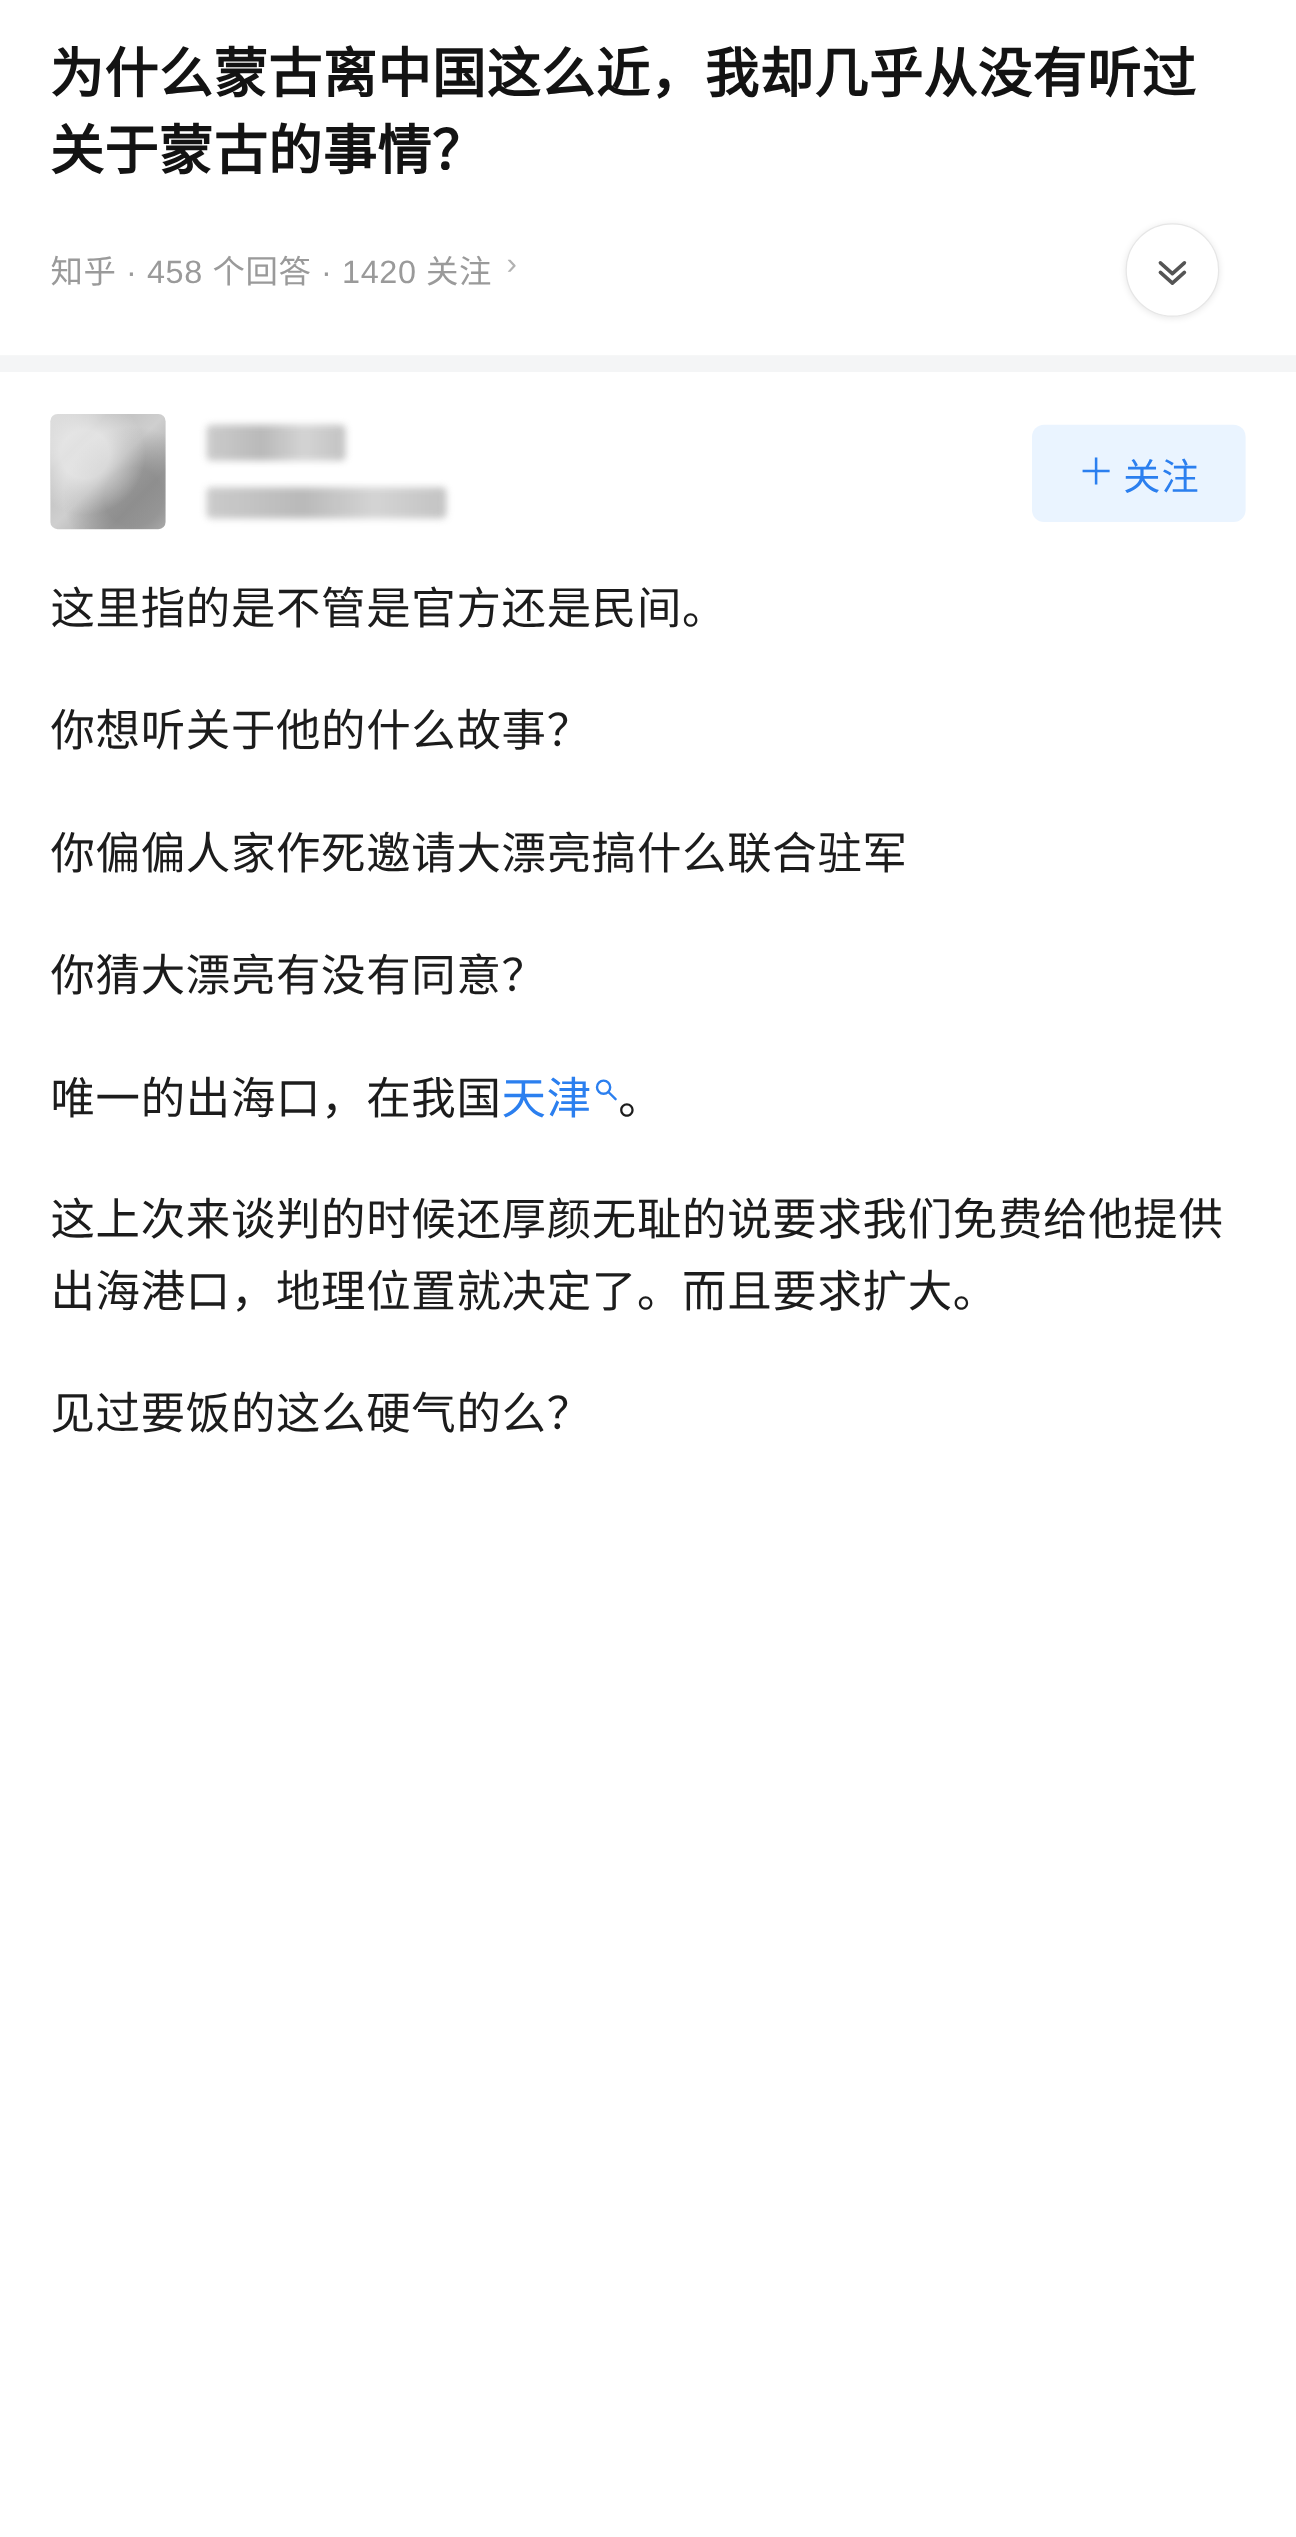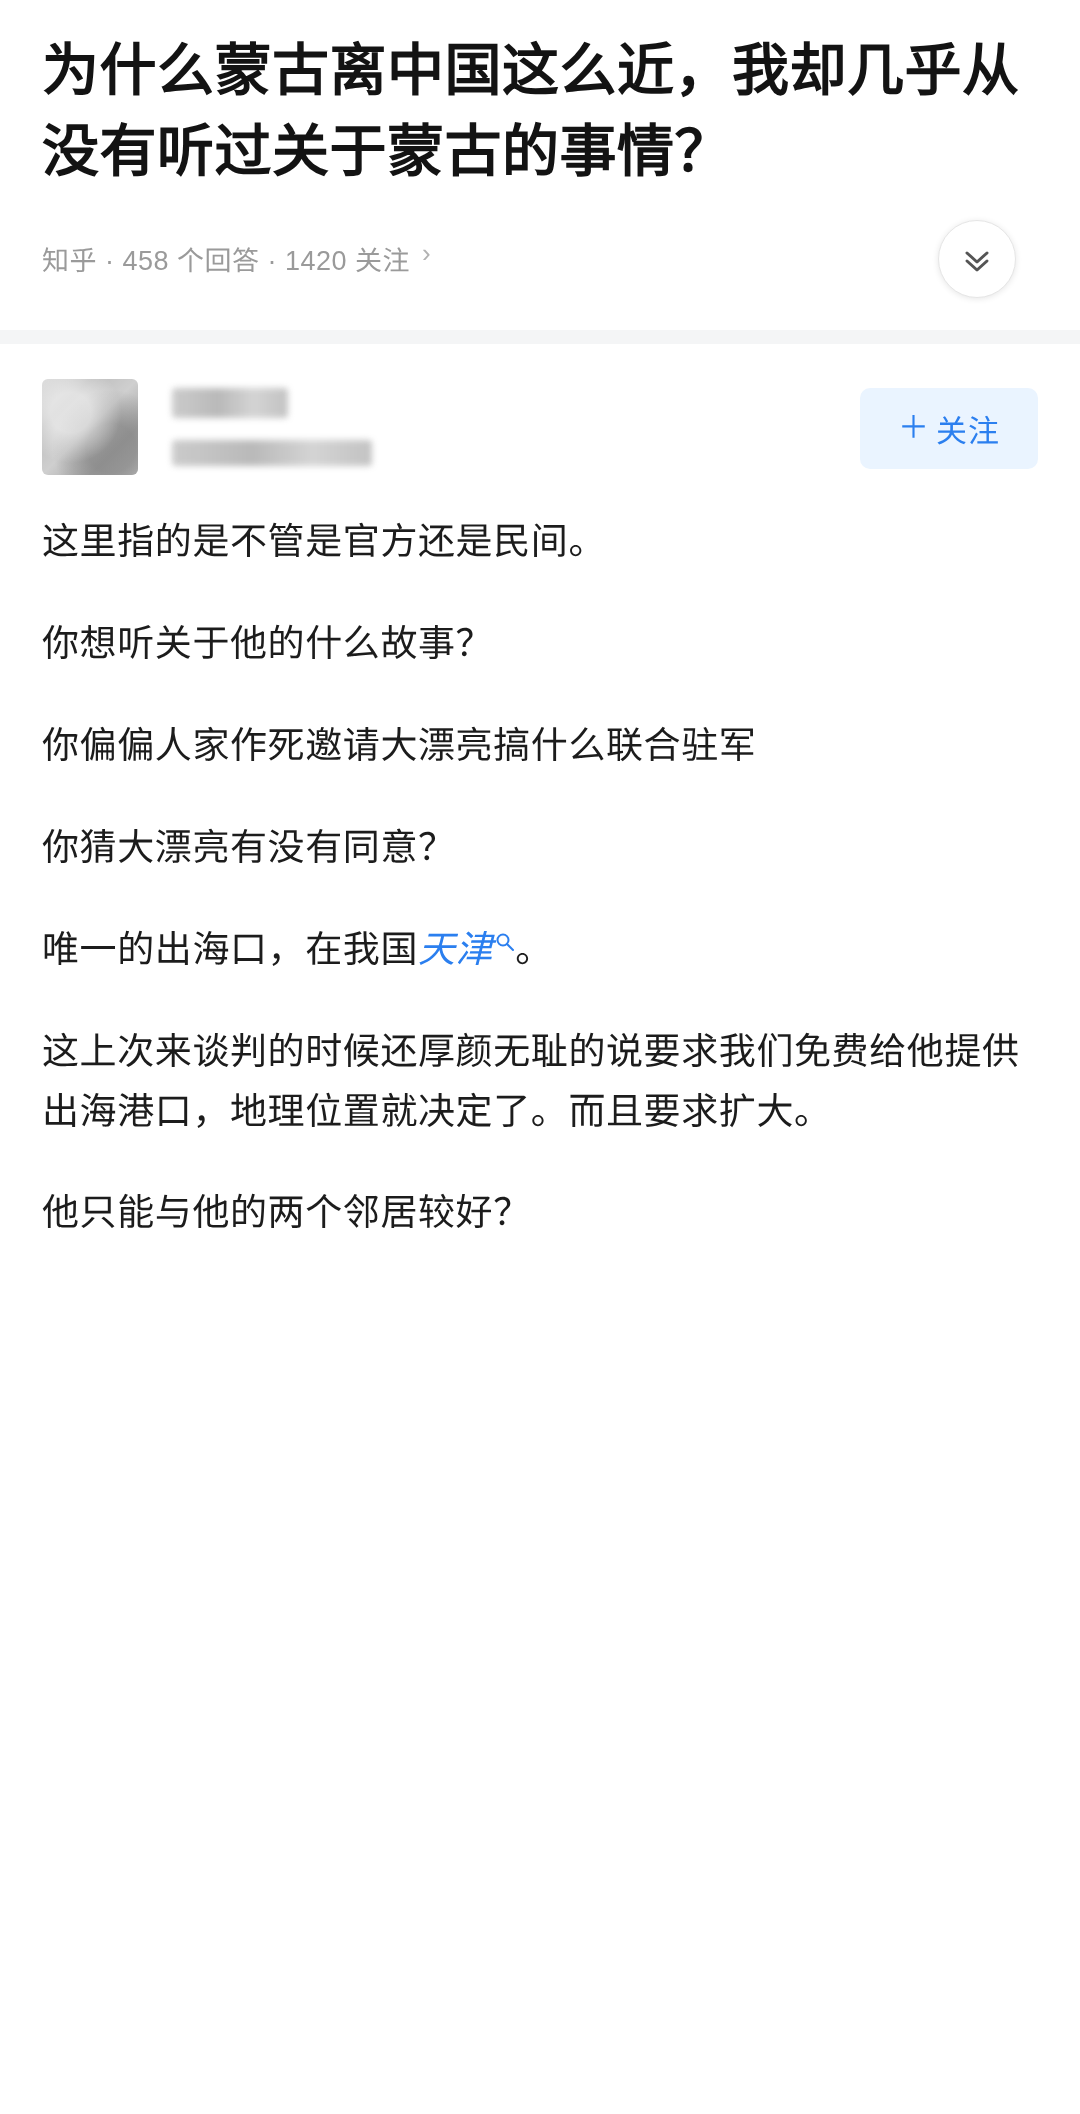--- a/index.html
+++ b/index.html
@@ -20,21 +20,21 @@
     position: relative;
     background: #fff;
     box-sizing: border-box;
   }
 
   
   .question-block {
     padding: 30px 42px 0 42px;
   }
   .question-title {
-    font-size: 57px;
+    font-size: 45px;
     line-height: 1.42;
     font-weight: 700;
     letter-spacing: 0.5px;
     color: #131313;
     margin: 0;
     padding-right: 10px;
   }
   .meta-row {
     display: flex;
     align-items: center;
@@ -161,21 +161,20 @@
     color: #1c1c1c;
     letter-spacing: 0.6px;
     margin: 0 0 42px 0;
     word-break: break-word;
   }
   .para:last-child { margin-bottom: 0; }
   .link {
     color: #2b7fef;
     position: relative;
     white-space: nowrap;
-    font-style: italic;
   }
   .link .magnifier {
     display: inline-block;
     width: 20px;
     height: 20px;
     margin-left: 2px;
     vertical-align: 10px;
   }
   .link .magnifier svg { display:block; }
 </style>
@@ -223,16 +222,16 @@
     <p class="para">你想听关于他的什么故事？</p>
     <p class="para">你偏偏人家作死邀请大漂亮搞什么联合驻军</p>
     <p class="para">你猜大漂亮有没有同意？</p>
 
     <p class="para"><span>唯一的出海口，在我国</span><span class="link"><span>天津</span><span class="magnifier"><svg width="20" height="20" viewBox="0 0 20 20" aria-hidden="true">
               <circle cx="8" cy="8" r="5.5" fill="none" stroke="#2b7fef" stroke-width="2"></circle>
               <line x1="12" y1="12" x2="18" y2="18" stroke="#2b7fef" stroke-width="2" stroke-linecap="round"></line>
             </svg></span></span><span>。</span></p>
 
     <p class="para">这上次来谈判的时候还厚颜无耻的说要求我们免费给他提供出海港口，地理位置就决定了。而且要求扩大。</p>
-    <p class="para">他只能与他的两个邻居较好？</p>
+    <p class="para">见过要饭的这么硬气的么？</p>
   </div>
 
 </div>
 
 </body></html>

